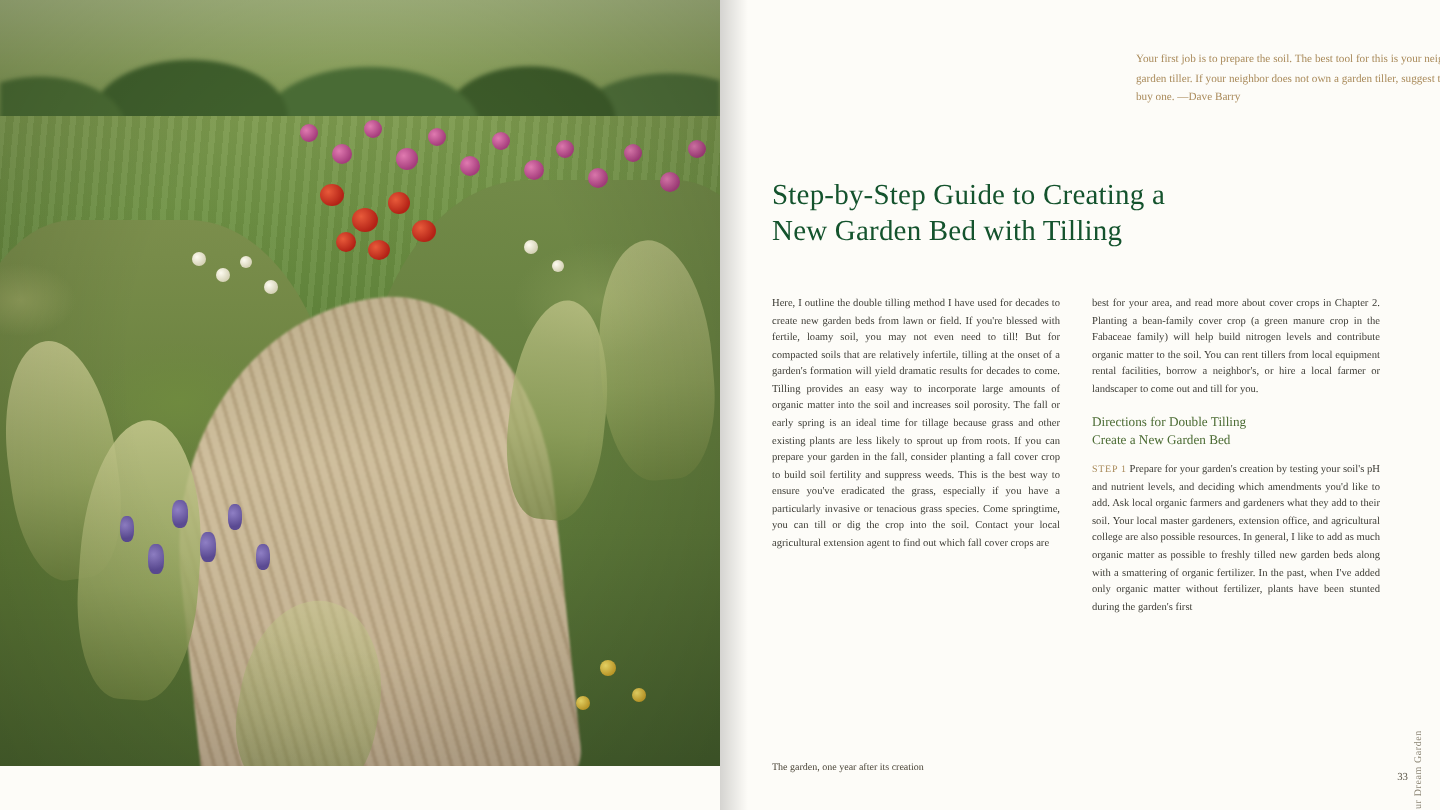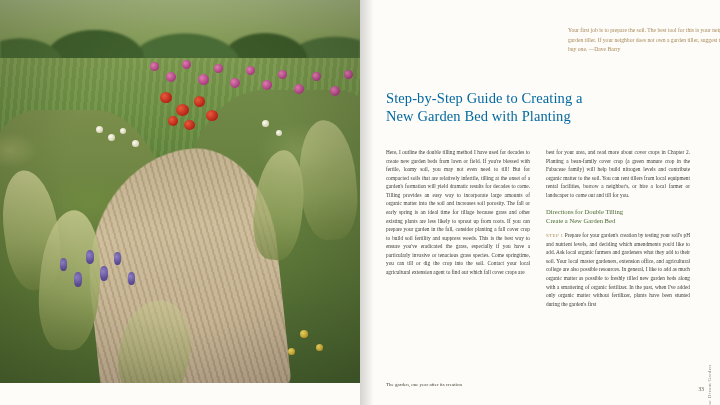--- a/index.html
+++ b/index.html
@@ -138,21 +138,21 @@
     font-size: 5.6px;
     line-height: 1.72;
     font-style: normal;
     font-family: "Liberation Serif", serif;
     text-align: left;
   }
   .epigraph .attrib { display: inline; }
   .chapter-title {
     margin-top: 34px;
     margin-left: 0;
-    color: #0369a1;
+    color: #14532d;
     font-size: 14.5px;
     line-height: 1.28;
     font-family: "Liberation Serif", serif;
     font-weight: normal;
     letter-spacing: .1px;
   }
   .columns {
     display: flex;
     gap: 16px;
     margin-top: 22px;
@@ -277,21 +277,21 @@
 
   <div class="page-right">
 
     <div class="epigraph">
       <span>Your first job is to prepare the soil. The best tool for this is your neighbor's garden tiller. If your neighbor does not own a garden tiller, suggest that he buy one.</span>
       <span class="attrib">—Dave Barry</span>
     </div>
 
     <h1 class="chapter-title">
       <span>Step-by-Step Guide to Creating a</span><br>
-      <span>New Garden Bed with Planting</span>
+      <span>New Garden Bed with Tilling</span>
     </h1>
 
     <div class="columns">
       <div class="col">
         <p>Here, I outline the double tilling method I have used for decades to create new garden beds from lawn or field. If you're blessed with fertile, loamy soil, you may not even need to till! But for compacted soils that are relatively infertile, tilling at the onset of a garden's formation will yield dramatic results for decades to come. Tilling provides an easy way to incorporate large amounts of organic matter into the soil and increases soil porosity. The fall or early spring is an ideal time for tillage because grass and other existing plants are less likely to sprout up from roots. If you can prepare your garden in the fall, consider planting a fall cover crop to build soil fertility and suppress weeds. This is the best way to ensure you've eradicated the grass, especially if you have a particularly invasive or tenacious grass species. Come springtime, you can till or dig the crop into the soil. Contact your local agricultural extension agent to find out which fall cover crops are</p>
       </div>
       <div class="col">
         <p>best for your area, and read more about cover crops in Chapter 2. Planting a bean-family cover crop (a green manure crop in the Fabaceae family) will help build nitrogen levels and contribute organic matter to the soil. You can rent tillers from local equipment rental facilities, borrow a neighbor's, or hire a local farmer or landscaper to come out and till for you.</p>
         <div class="subhead">
           <span>Directions for Double Tilling</span><br>

